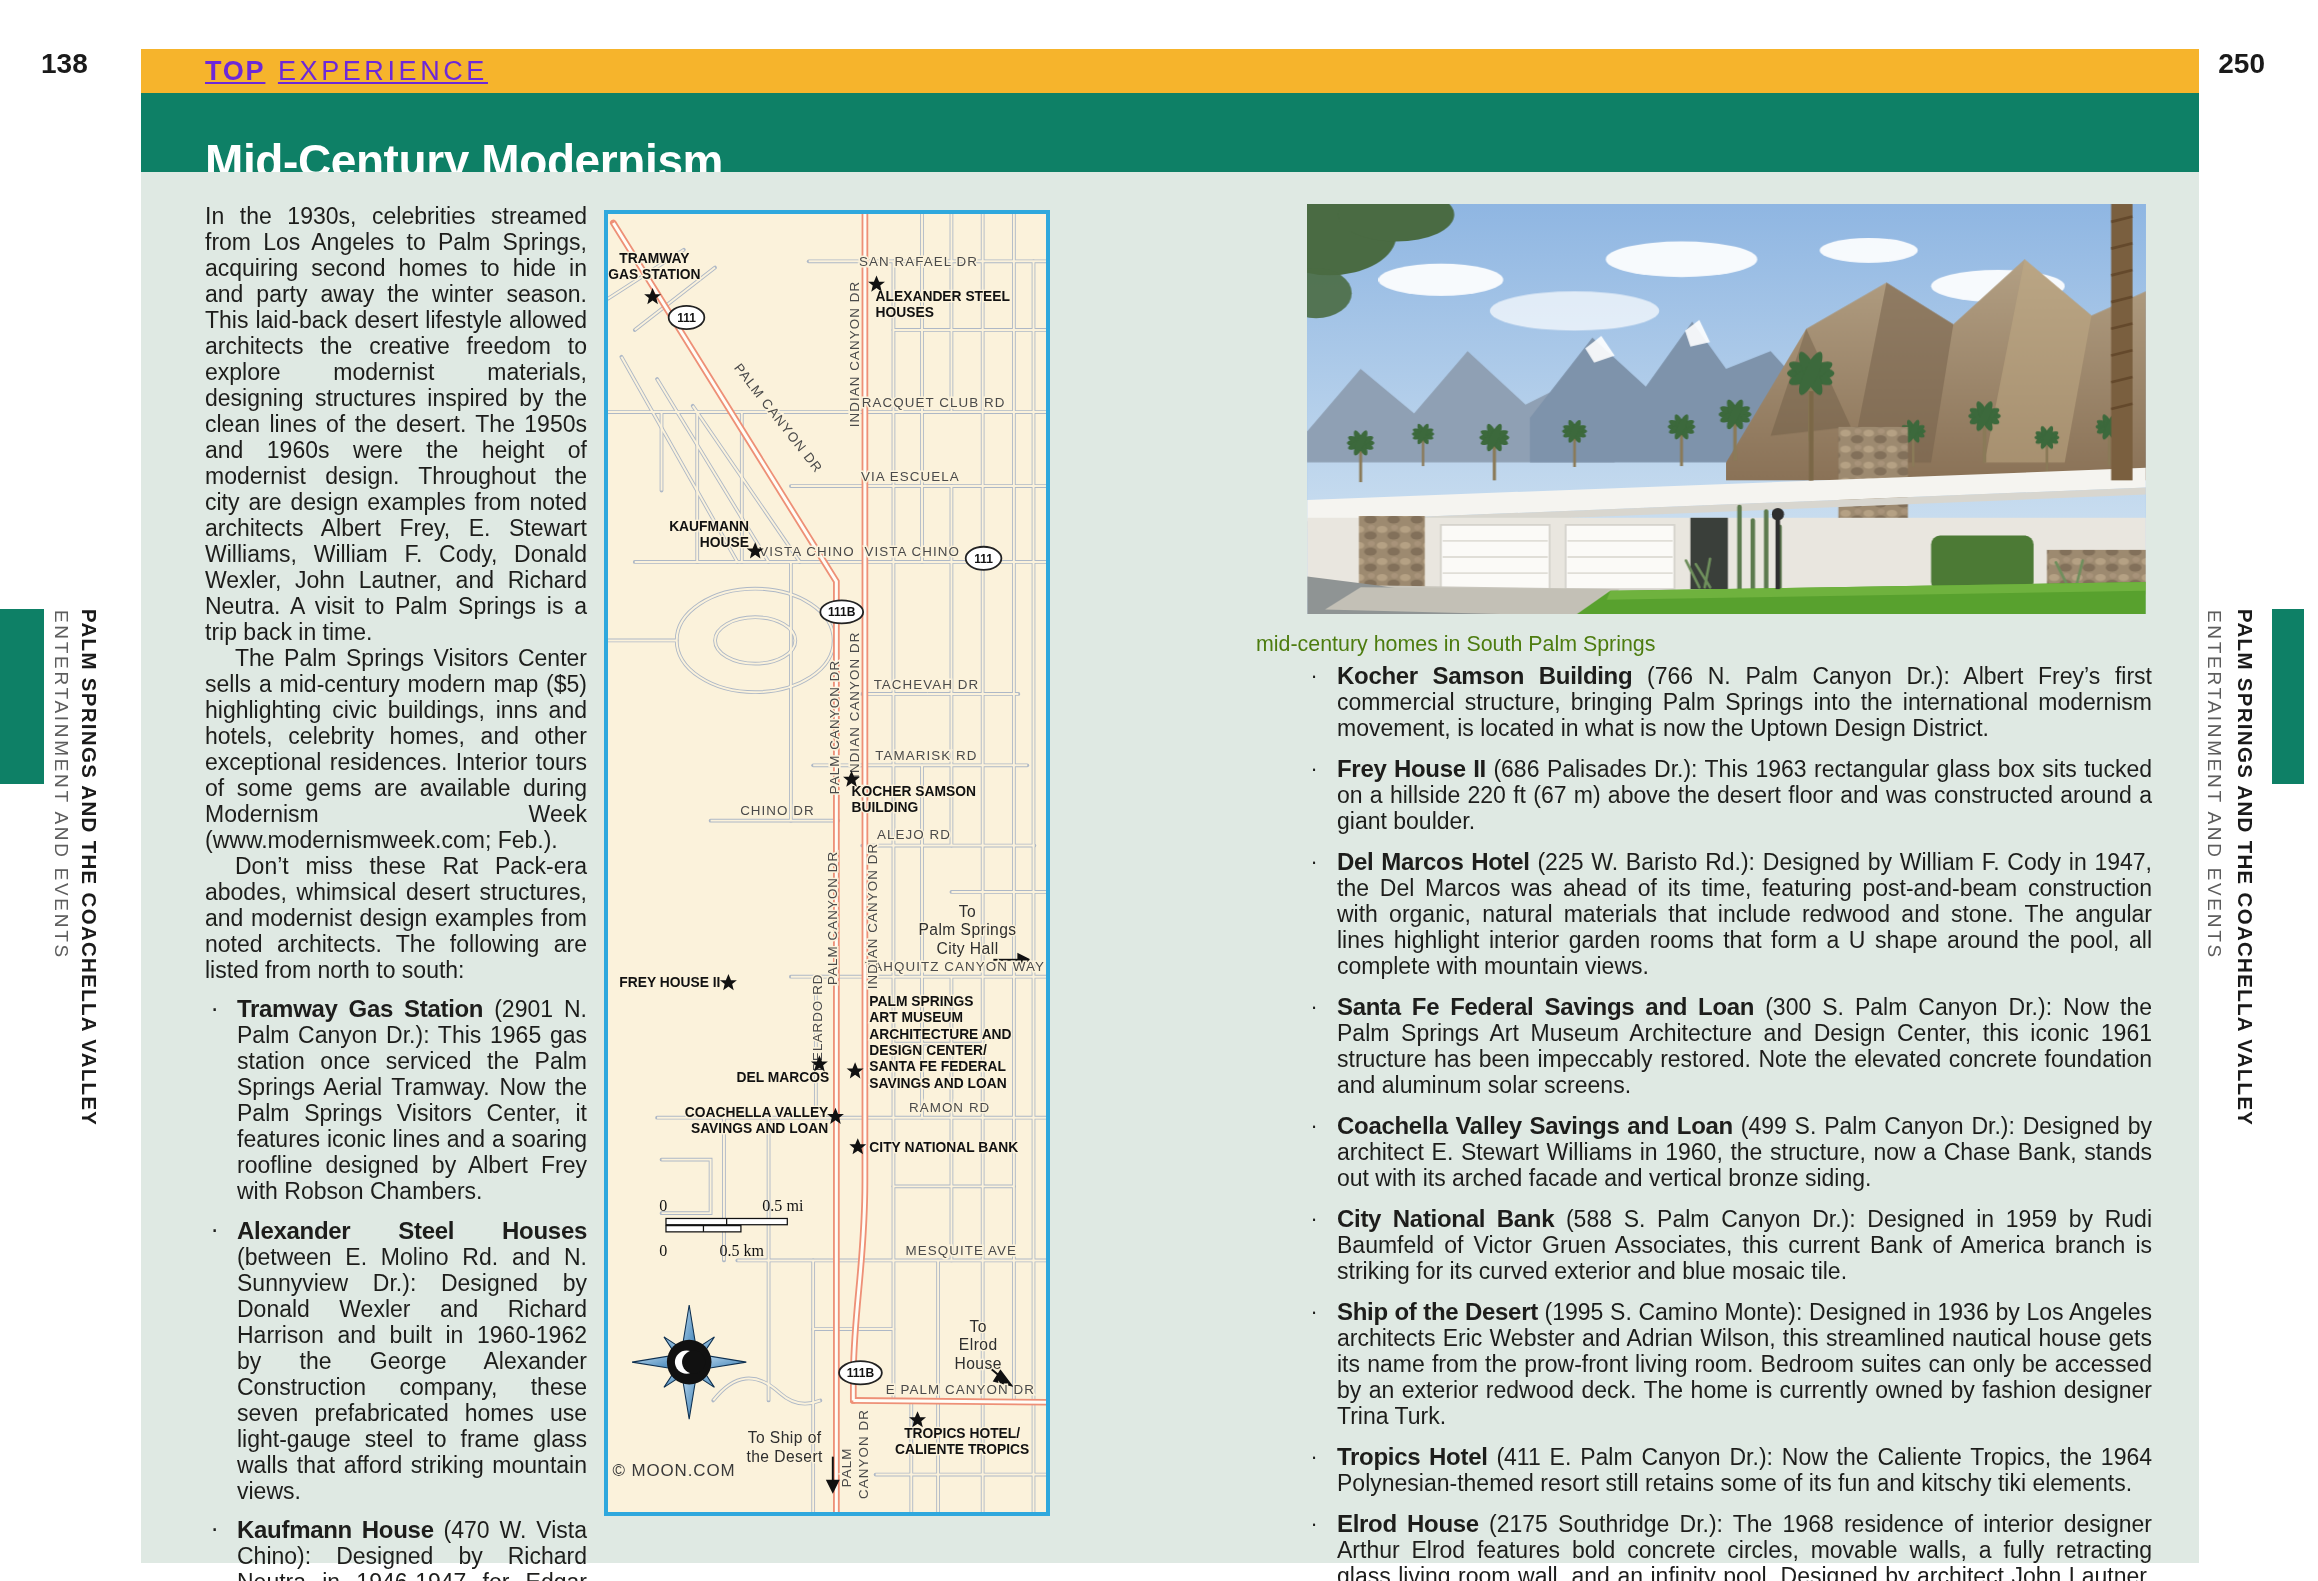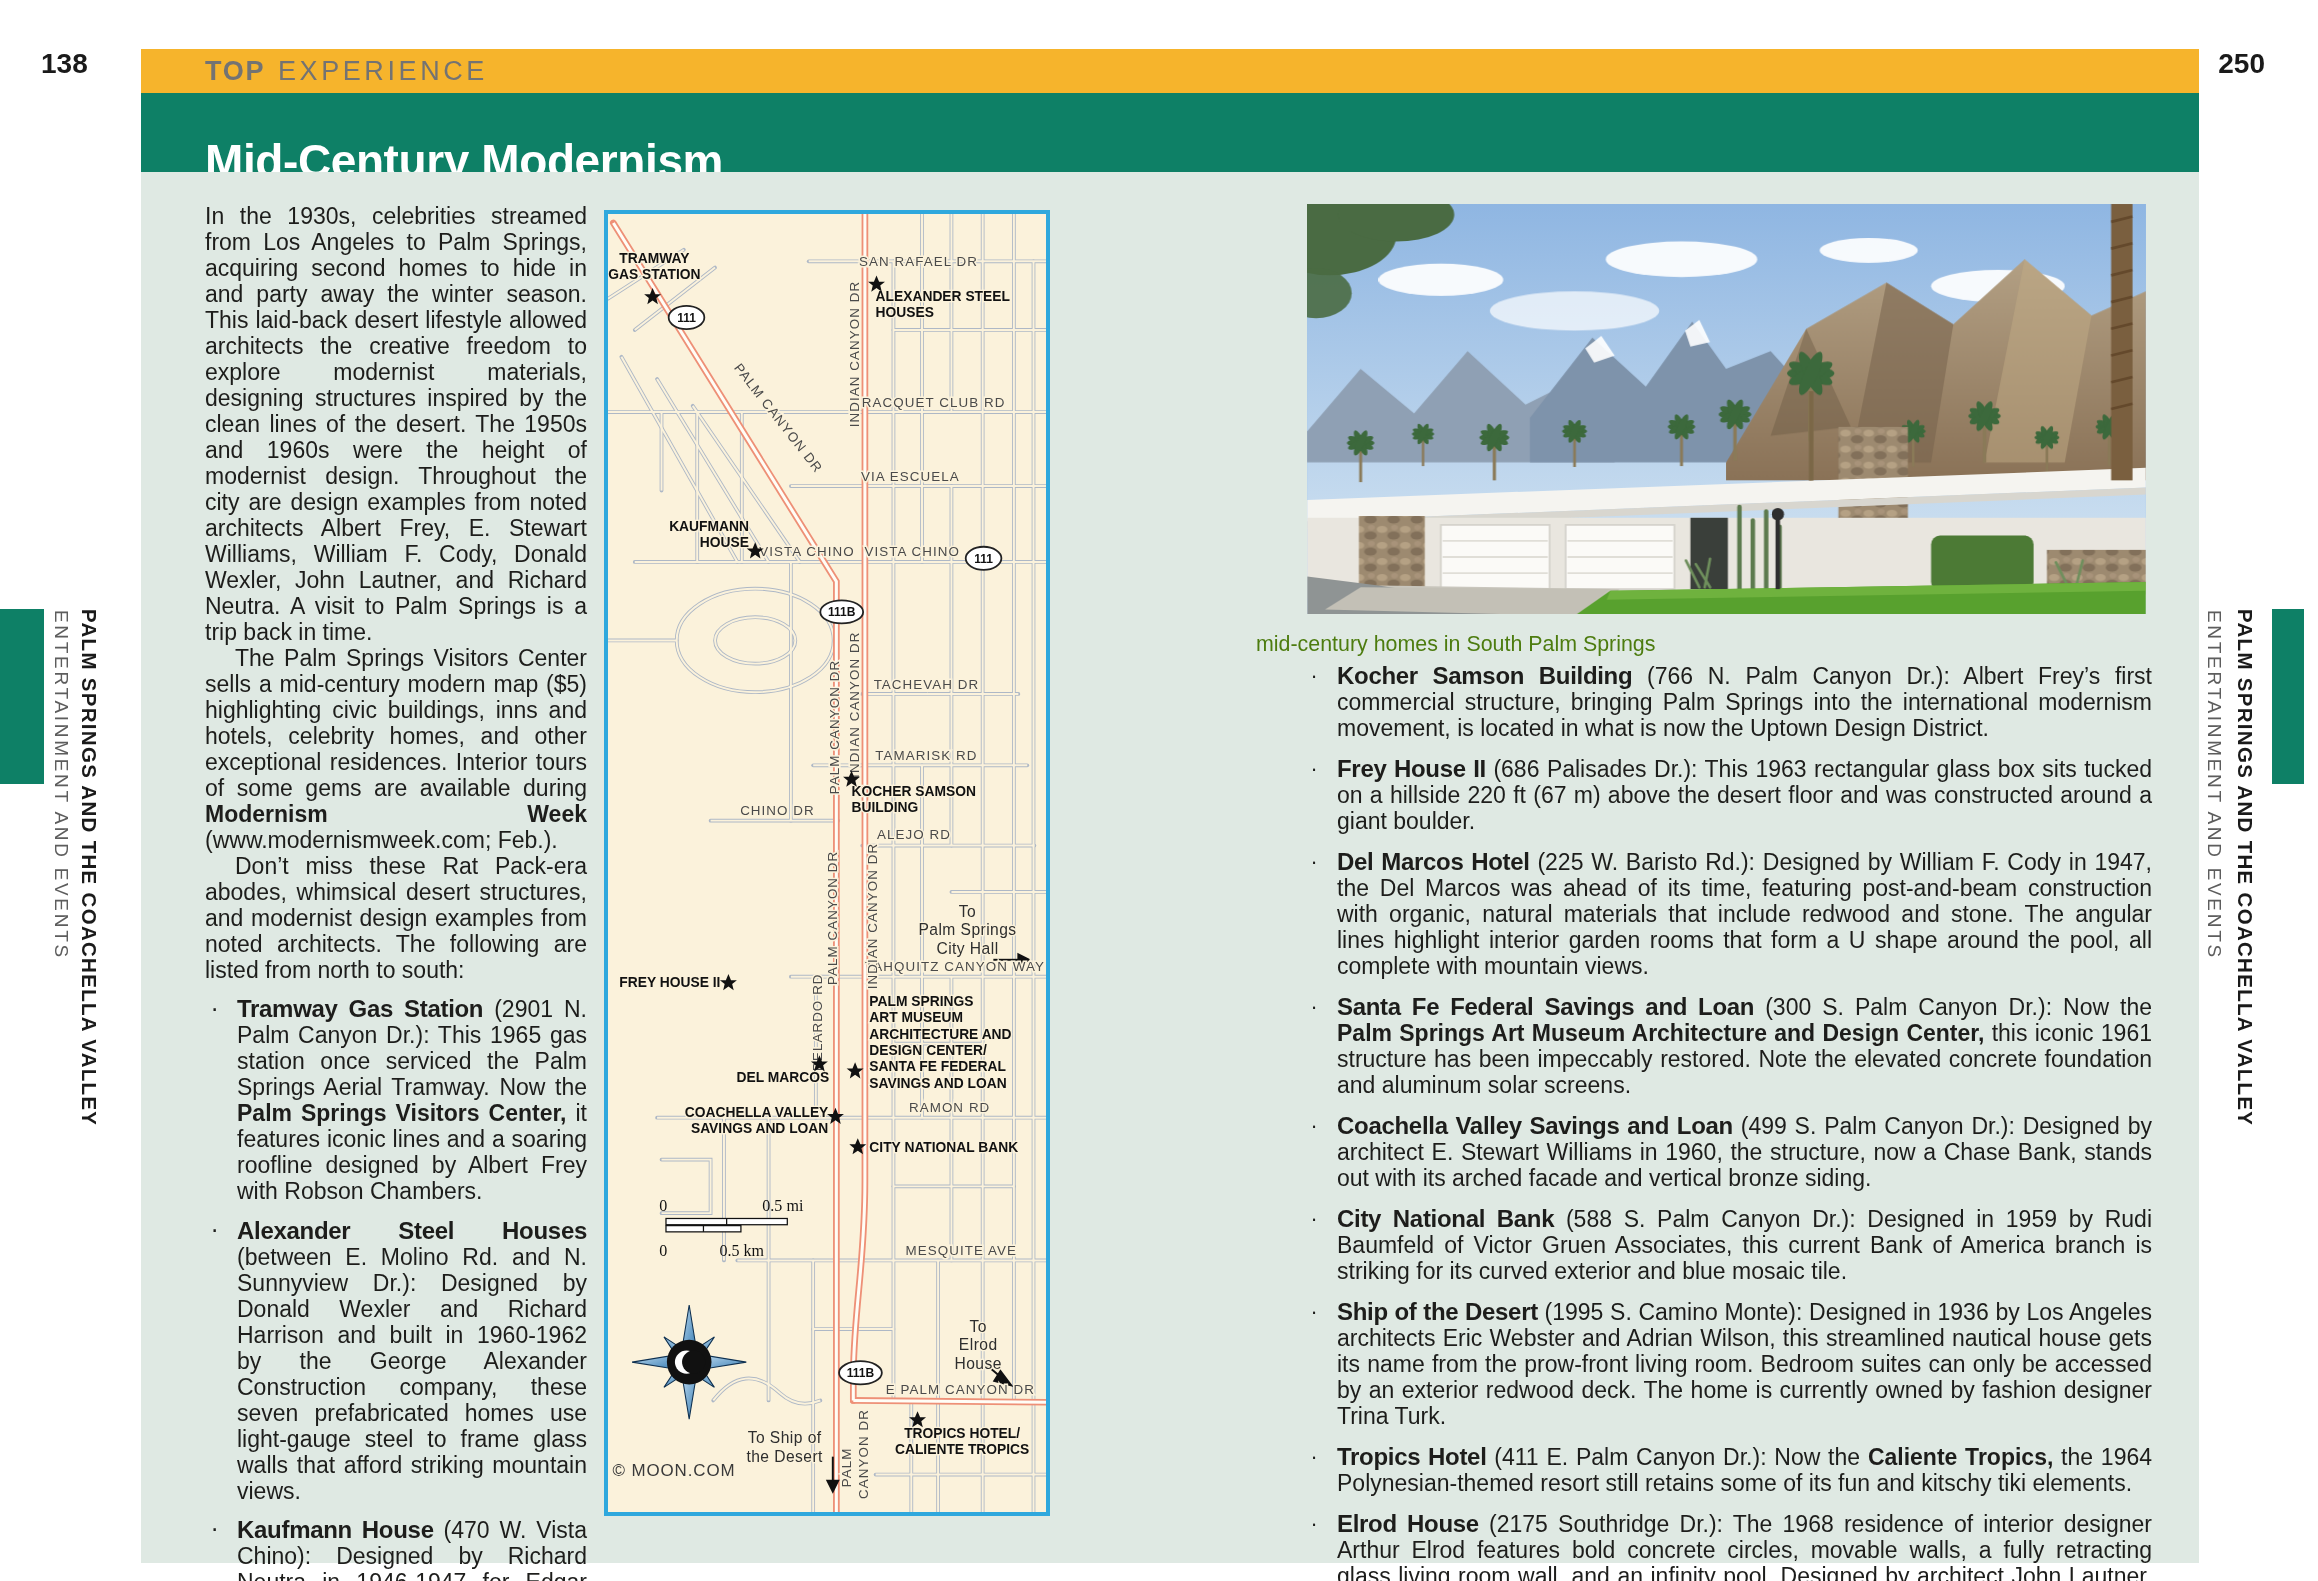--- a/index.html
+++ b/index.html
@@ -3,37 +3,37 @@
 <meta charset="utf-8">
 <style>
   html,body{margin:0;padding:0;background:#fff;}
   #page{position:relative;width:2304px;height:1581px;background:#ffffff;overflow:hidden;
         font-family:"Liberation Sans",sans-serif;color:#1d1d1b;}
   .abs{position:absolute;}
 
   
   .pagenum{font-size:28px;font-weight:700;color:#1a1a1a;}
   #kicker-bar{left:141px;top:49px;width:2058px;height:44px;background:#F6B42C;}
-  #kicker{left:205px;top:56px;font-size:27px;color:#737373;letter-spacing:3.6px;}
+  #kicker{left:205px;top:56px;font-size:27px;color:#6d28d9;letter-spacing:3.6px;text-decoration:underline;}
   #kicker .k-bold{font-weight:700;letter-spacing:1.8px;margin-right:12.5px;}
   #title-bar{left:141px;top:93px;width:2058px;height:79px;background:#0E8066;}
   #page-title{left:205px;top:106px;font-size:46px;font-weight:700;color:#ffffff;letter-spacing:-0.4px;margin-top:28px;}
   #content-bg{left:141px;top:172px;width:2058px;height:1391px;background:#DFE9E3;}
 
   
   .side-tab{background:#0E8066;}
   .vtext{writing-mode:vertical-rl;text-orientation:mixed;white-space:nowrap;}
   .side-bold{font-size:20.5px;font-weight:700;color:#1a1a1a;letter-spacing:1.3px;}
   .side-gray{font-size:19px;color:#5d5d5d;letter-spacing:2.7px;}
 
   
   #col-left{left:205px;top:203px;width:382px;font-size:23px;line-height:26px;text-align:justify;}
   #col-left p{margin:0;}
   #col-left p.indent{text-indent:30px;}
-  .b{font-weight:700;}
+  .b{font-weight:400;}
   #left-bullets{margin-top:12.5px;}
   .bullet-item{position:relative;padding-left:32px;margin-top:13.4px;}
   .bullet-dot{position:absolute;left:5.4px;top:-1.8px;font-size:25px;}
   .lead{font-weight:700;font-size:24px;letter-spacing:-0.3px;}
 
   
   #map{left:604px;top:210px;width:438px;height:1298px;background:#FBF2DB;border:4.5px solid #2FA8DD;box-sizing:content-box;}
   #map svg{display:block;}
   #streets line,#streets path,#streets ellipse{stroke:#aeb8c6;stroke-width:4.2;fill:none;stroke-linecap:round;}
   .streets-core line,.streets-core path,.streets-core ellipse{stroke:#FBF2DB !important;stroke-width:2.2 !important;fill:none;}

